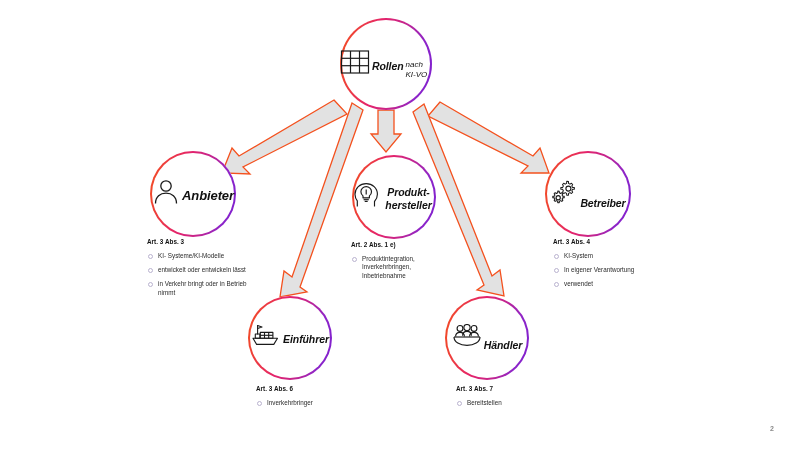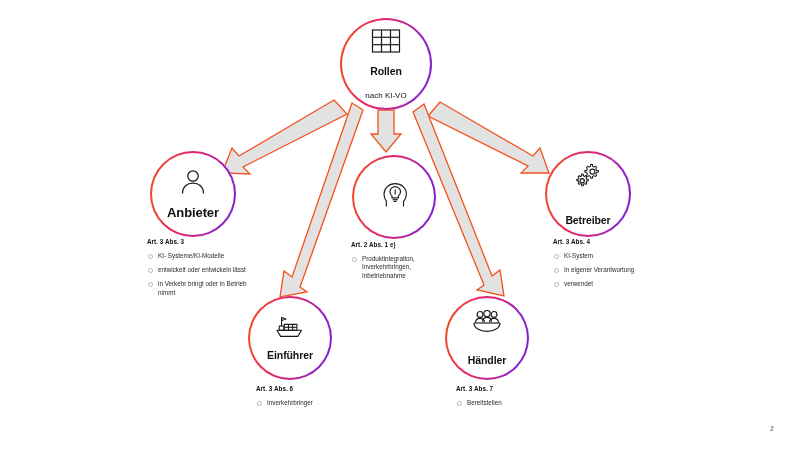--- a/index.html
+++ b/index.html
@@ -55,38 +55,38 @@
     position: absolute;
     left: 1.6px; top: 1.6px;
     right: 1.6px; bottom: 1.6px;
     border-radius: 50%;
     background: #ffffff;
   }
   .circle-inner {
     position: relative;
     z-index: 2;
     display: flex;
-    flex-direction: column;
     align-items: center;
     justify-content: center;
     width: 100%;
     height: 100%;
     gap: 2px;
+    font-style: italic;
   }
   .node-icon { display: block; }
   .node-title {
     font-weight: bold;
     color: #111111;
     text-align: center;
     letter-spacing: -0.1px;
     line-height: 1.18;
   }
   .node-sub {
     color: #111111;
-    text-align: center;
+    text-align: left;
     line-height: 1.2;
     margin-top: 12px;
   }
 
   
   .details {
     position: absolute;
     font-size: 6.3px;
     color: #1a1a1a;
     line-height: 1.35;
@@ -207,20 +207,21 @@
             <svg width="27" height="27" viewBox="0 0 27 27">
               <g stroke="#1a1a1a" stroke-width="1.15" fill="none" stroke-linejoin="round">
                 <path d="M22.5 24.5 L22.5 19.5 C24.3 17.6 25.4 14.9 25.4 12.2 C25.4 6.2 20.4 1.6 14.2 1.6 C7.9 1.6 3 6.3 3 12.3 C3 15.0 3.9 17.1 5.3 18.9 L5.3 24.5"></path>
                 <path d="M11.0 13.9 C9.7 12.9 8.9 11.4 8.9 9.8 C8.9 6.9 11.3 4.6 14.2 4.6 C17.1 4.6 19.5 6.9 19.5 9.8 C19.5 11.4 18.7 12.9 17.4 13.9 L17.4 15.8 L11.0 15.8 Z"></path>
                 <line x1="11.6" y1="17.7" x2="16.8" y2="17.7"></line>
                 <line x1="12.7" y1="19.4" x2="15.7" y2="19.4"></line>
                 <line x1="14.2" y1="7.6" x2="14.2" y2="12.4"></line>
               </g>
             </svg>
           </span>
+          <span class="node-title" style="font-size:10.5px; margin-top:3px; white-space:pre-line;">Produkt-hersteller</span>
         </div>
       </div>
     </div>
   </div>
   <div class="details" style="left:351px; top:241px; width:100px;">
     <div class="art">Art. 2 Abs. 1 e)</div>
     <ul class="bullets">
       <li>Produktintegration, Inverkehrbringen, Inbetriebnahme</li>
     </ul>
   </div>

